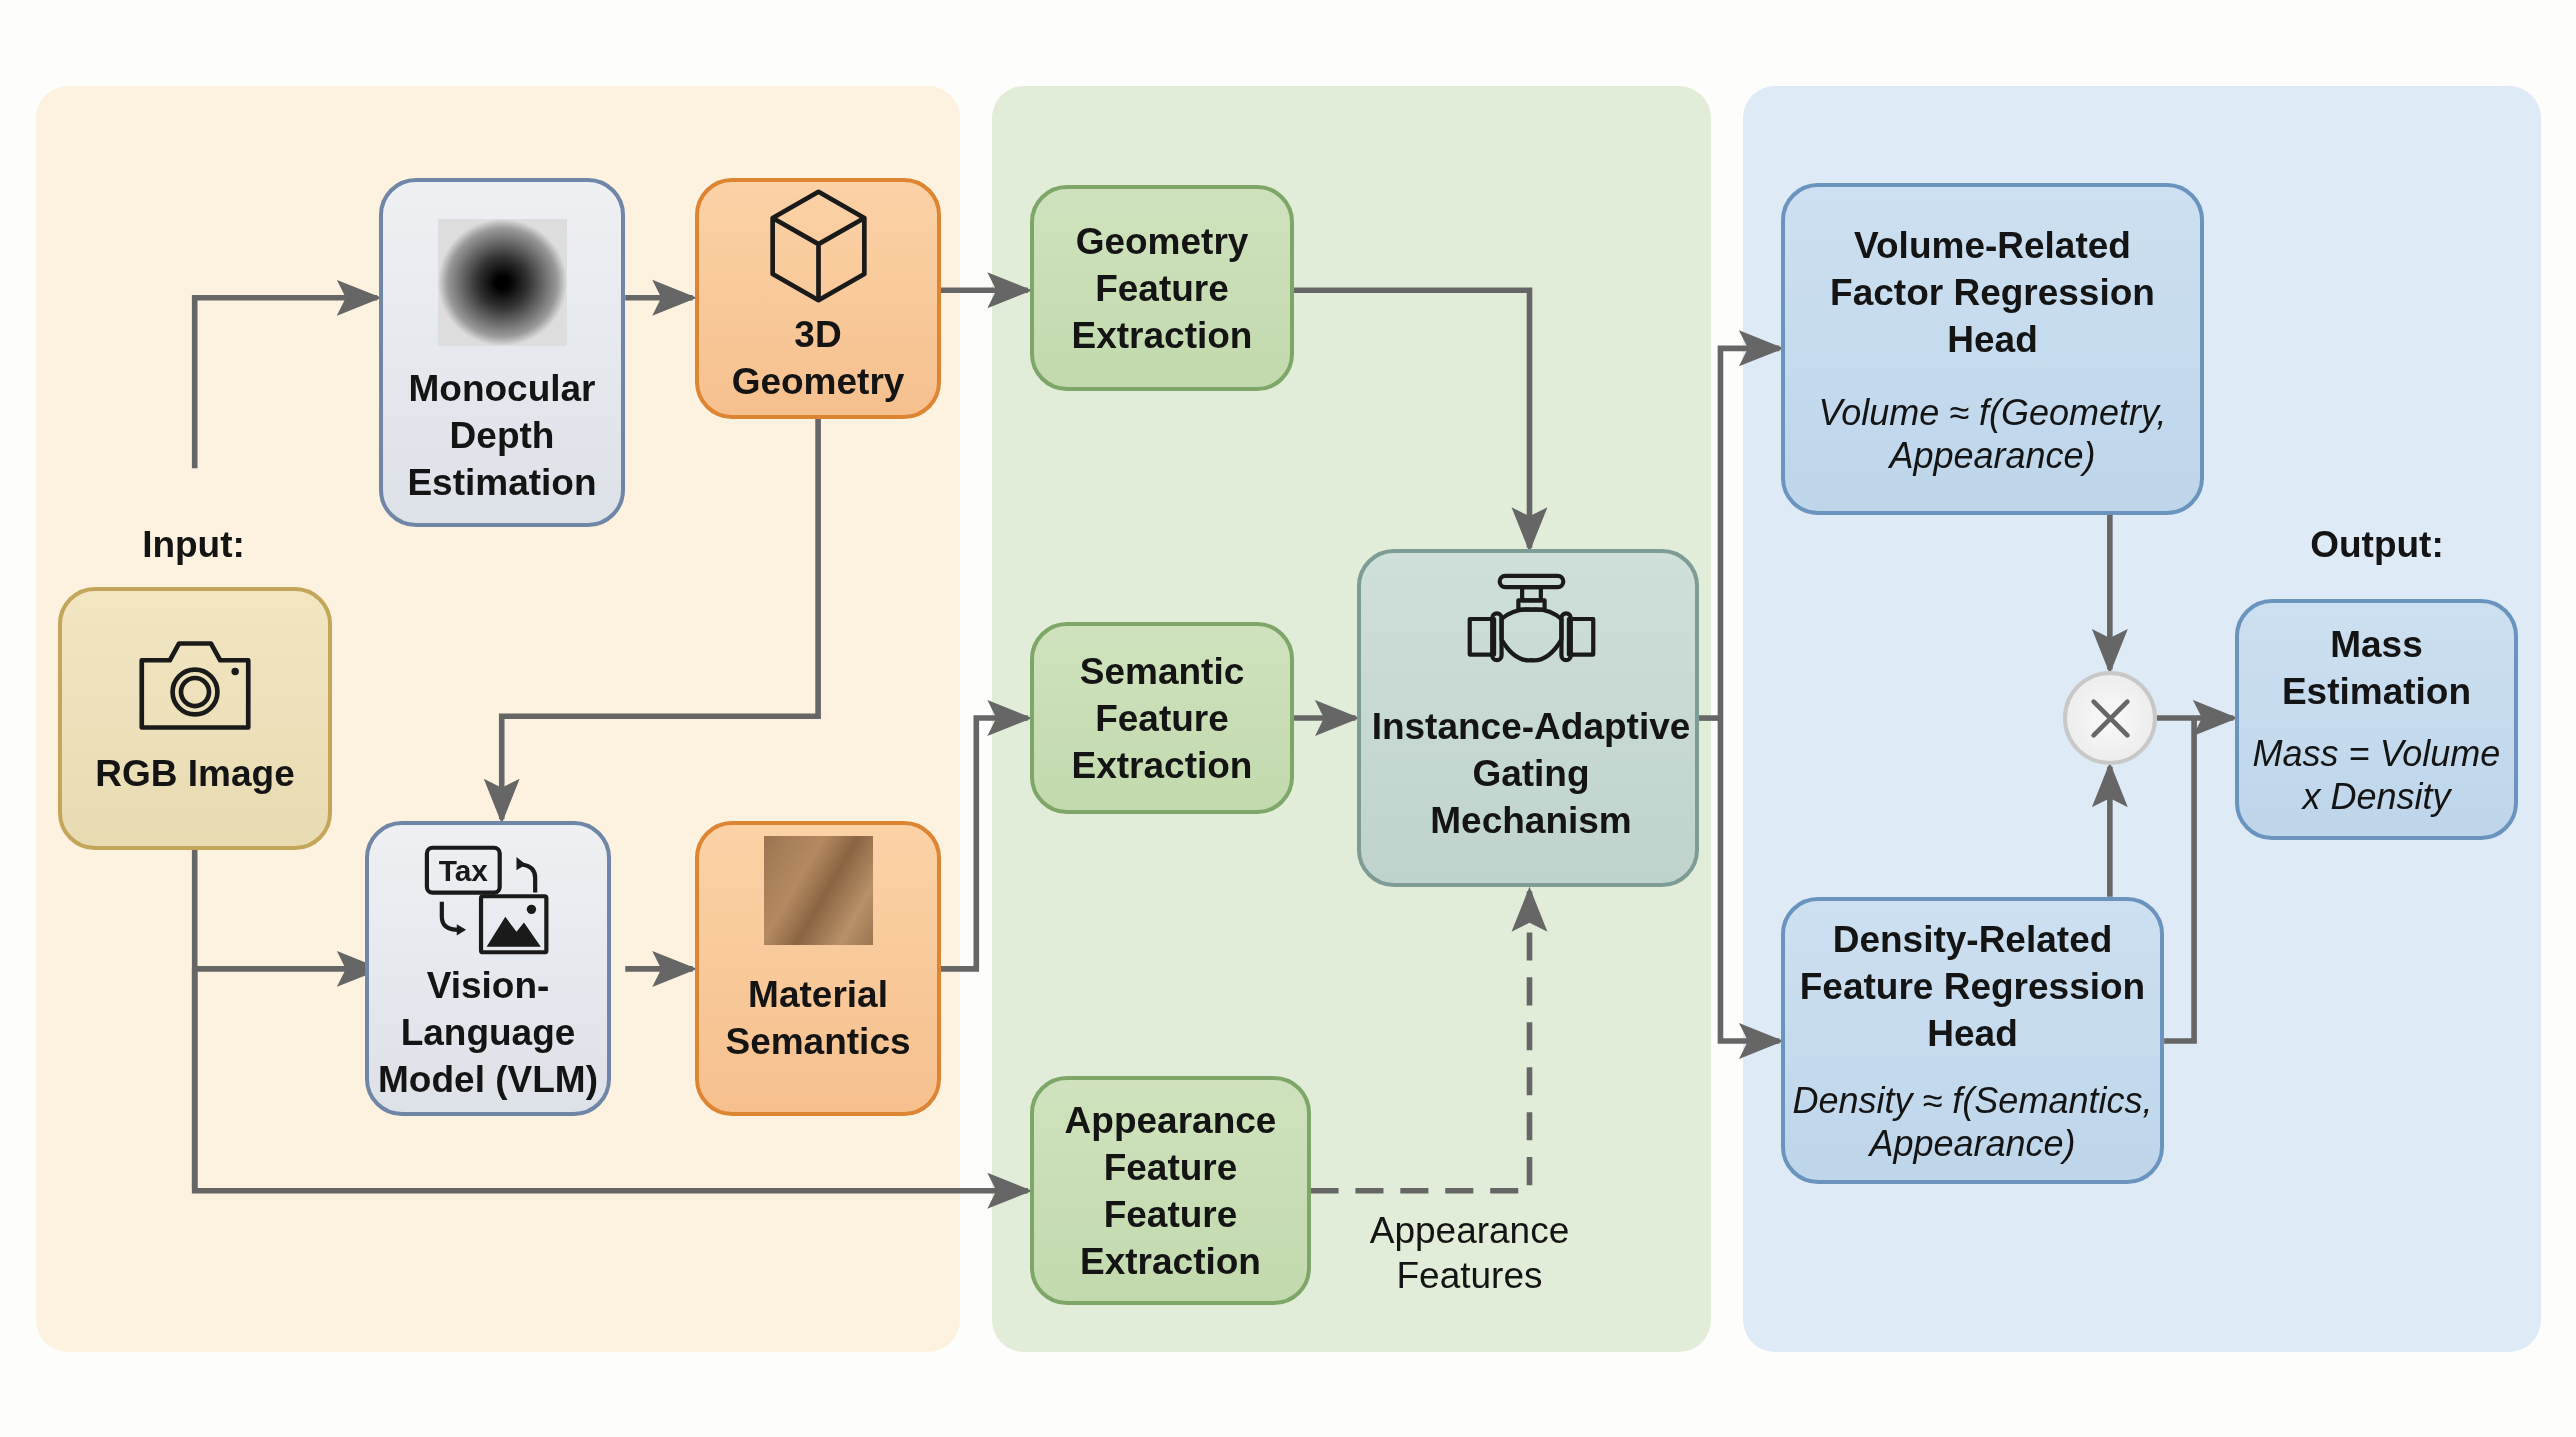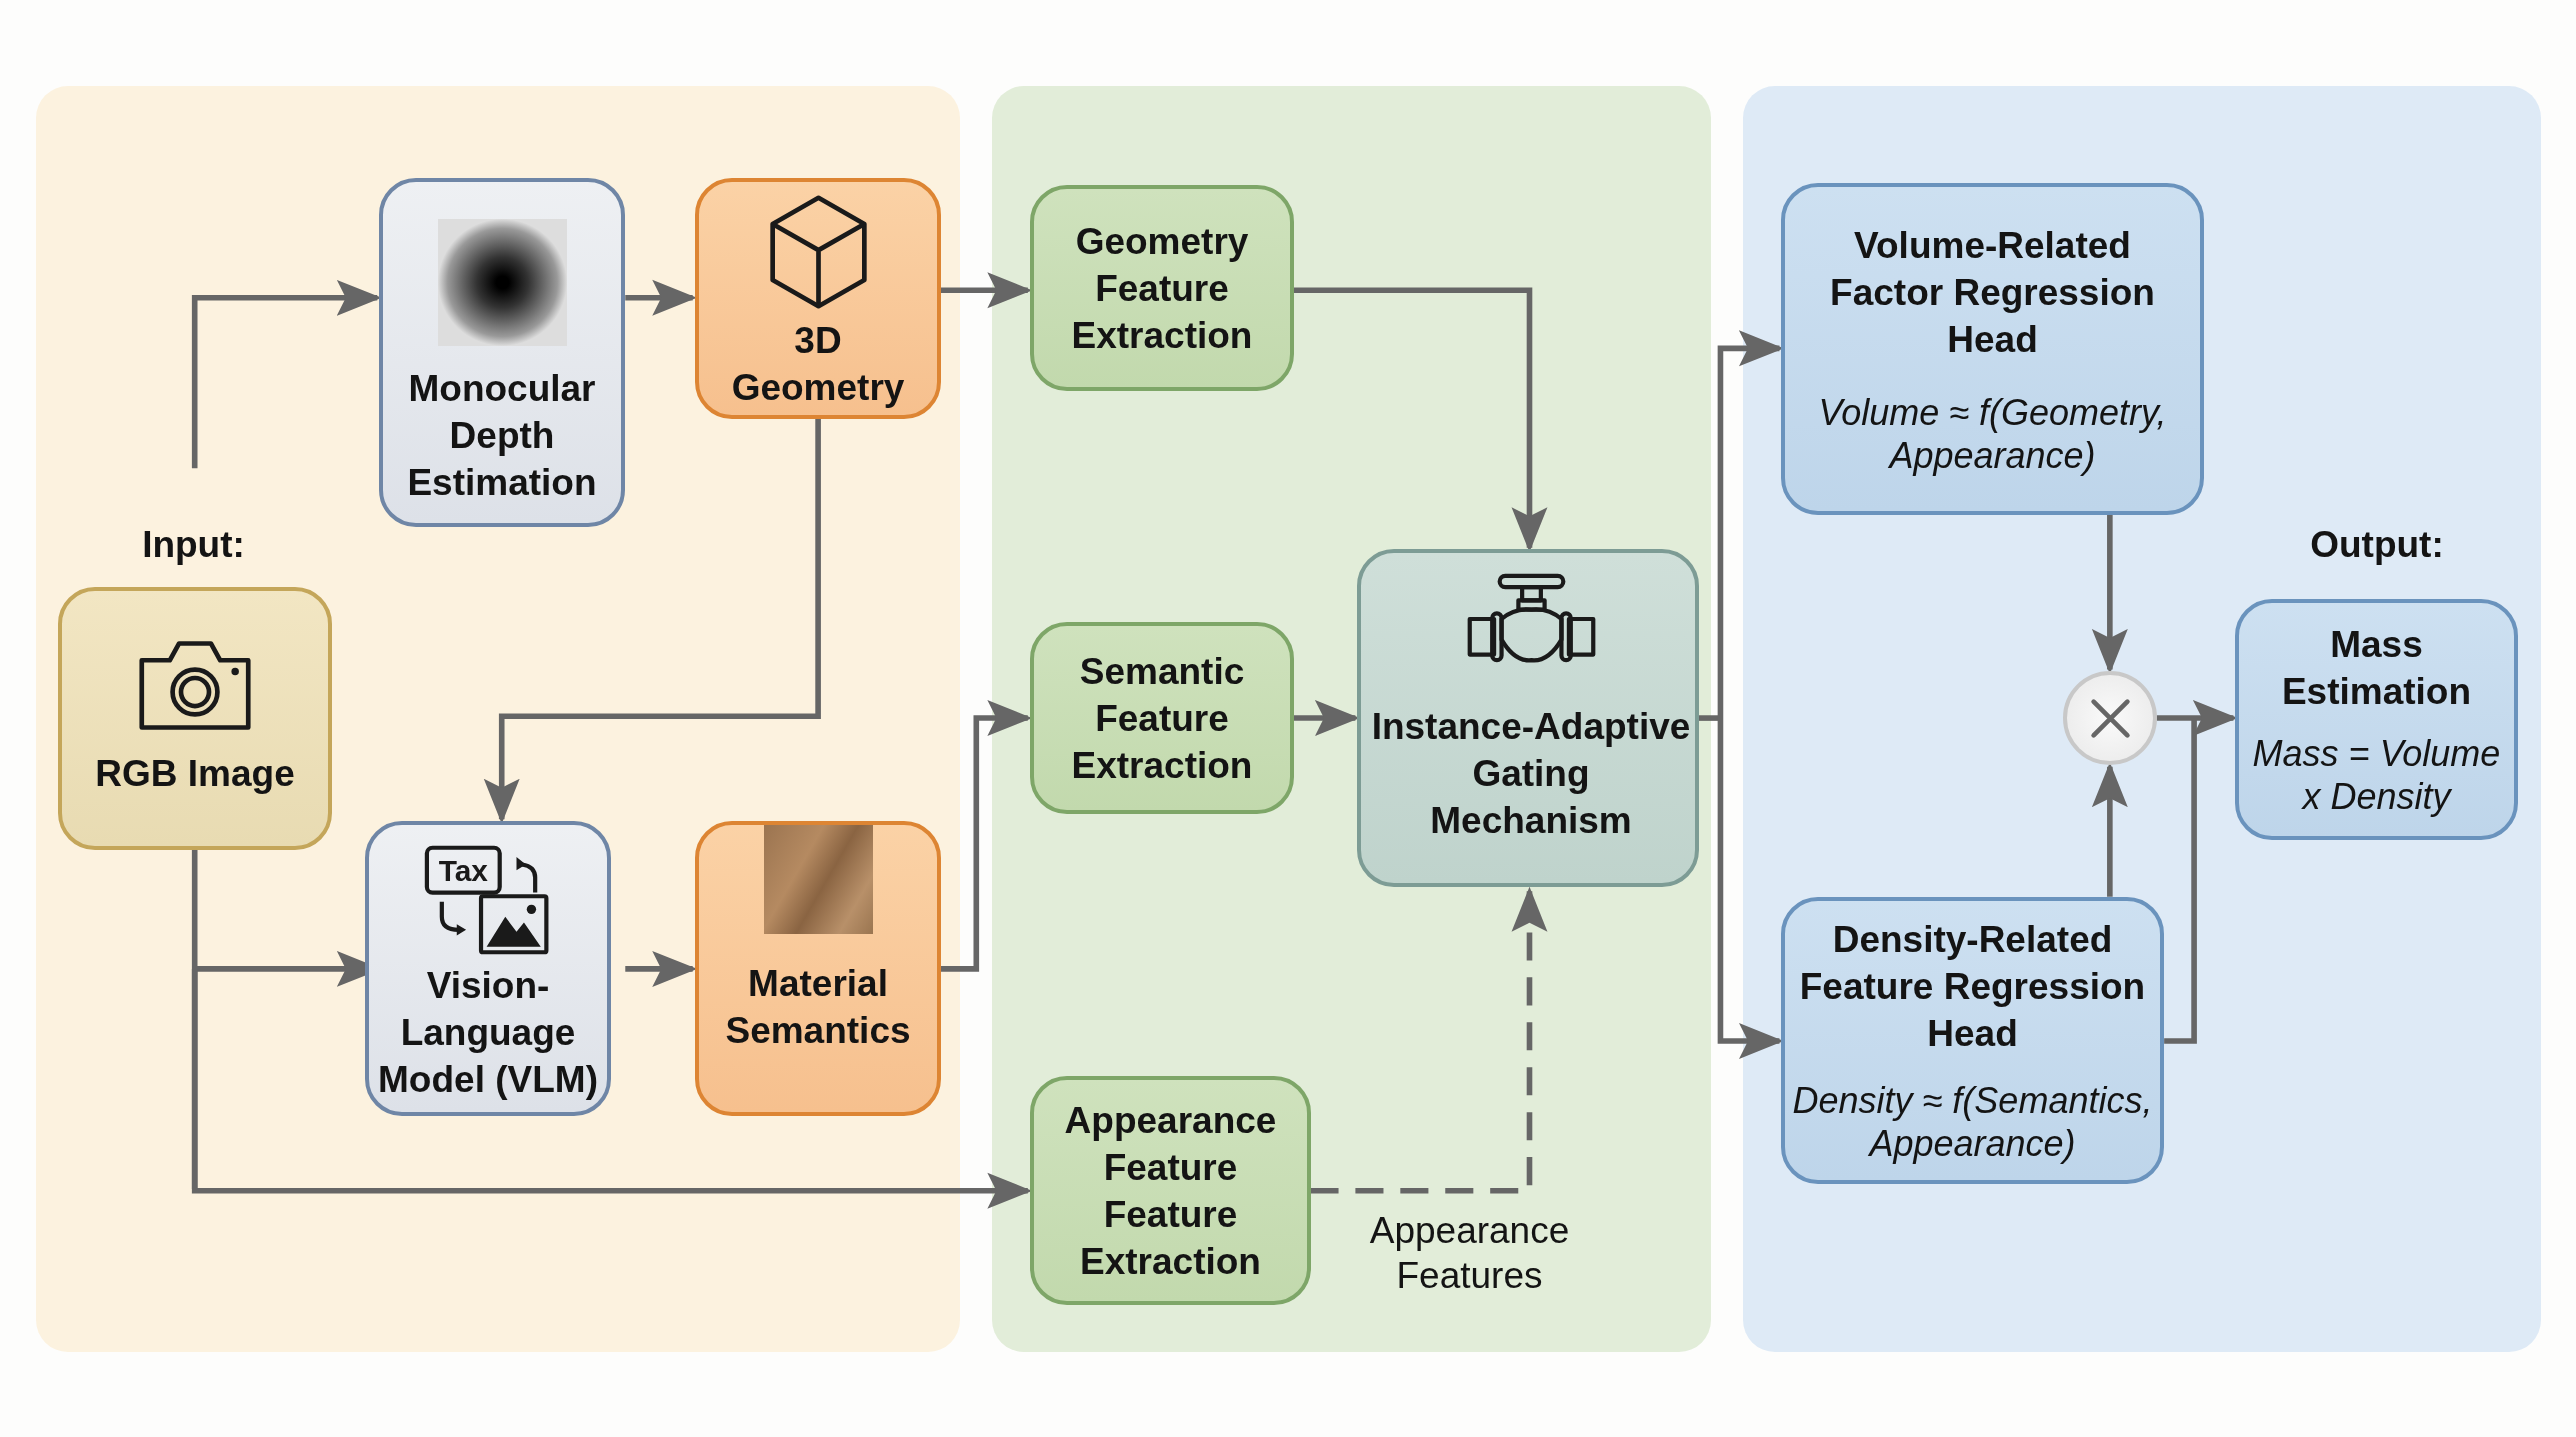--- a/index.html
+++ b/index.html
@@ -25,24 +25,24 @@
     .node .formula { font-weight: normal; font-style: italic; font-size: 36px; line-height: 43px; white-space: pre-line; margin-top: 28px; }
 
     .n-gray { background: linear-gradient(180deg,#eef0f3,#dde1e8); border-color: #6f86a6; }
     .n-orange { background: linear-gradient(180deg,#fbd2a6,#f6c08e); border-color: #dd8533; }
     .n-tan { background: linear-gradient(180deg,#f2e6c3,#e8dbb2); border-color: #c4a65a; }
     .n-green { background: linear-gradient(180deg,#cfe2bd,#c2d9ad); border-color: #7ea668; }
     .n-teal { background: linear-gradient(180deg,#cfdfd9,#bfd3cc); border-color: #7d9c95; }
     .n-blue { background: linear-gradient(180deg,#cde0f1,#bed5ea); border-color: #6a93bd; }
 
     #n-monocular { left: 379px; top: 178px; width: 246px; height: 349px; justify-content: flex-end; padding-bottom: 17px; }
-    #n-3d { left: 695px; top: 178px; width: 246px; height: 241px; justify-content: flex-end; padding-bottom: 4px; }
+    #n-3d { left: 695px; top: 178px; width: 246px; height: 241px; justify-content: flex-end; padding-bottom: 10px; }
     #n-rgb { left: 58px; top: 587px; width: 274px; height: 263px; justify-content: flex-end; padding-bottom: 49px; }
     #n-vlm { left: 365px; top: 821px; width: 246px; height: 295px; justify-content: flex-end; padding-bottom: 9.4px; }
-    #n-material { left: 695px; top: 821px; width: 246px; height: 295px; justify-content: flex-start; padding-bottom: 37px; }
+    #n-material { left: 695px; top: 821px; width: 246px; height: 295px; justify-content: center; padding-bottom: 37px; }
     #n-geomfe { left: 1030px; top: 185px; width: 264px; height: 206px; }
     #n-semfe { left: 1030px; top: 622px; width: 264px; height: 192px; }
     #n-appfe { left: 1030px; top: 1076px; width: 281px; height: 229px; }
     #n-gating { left: 1357px; top: 549px; width: 342px; height: 338px; justify-content: flex-end; padding-bottom: 39px; padding-left: 6px; }
     #n-volume { left: 1781px; top: 183px; width: 423px; height: 332px; }
     #n-density { left: 1781px; top: 897px; width: 383px; height: 287px; }
     #n-mass { left: 2235px; top: 599px; width: 283px; height: 241px; }
     #n-mass .formula { margin-top: 17px; }
     #n-density .formula { margin-top: 22.5px; }
 

